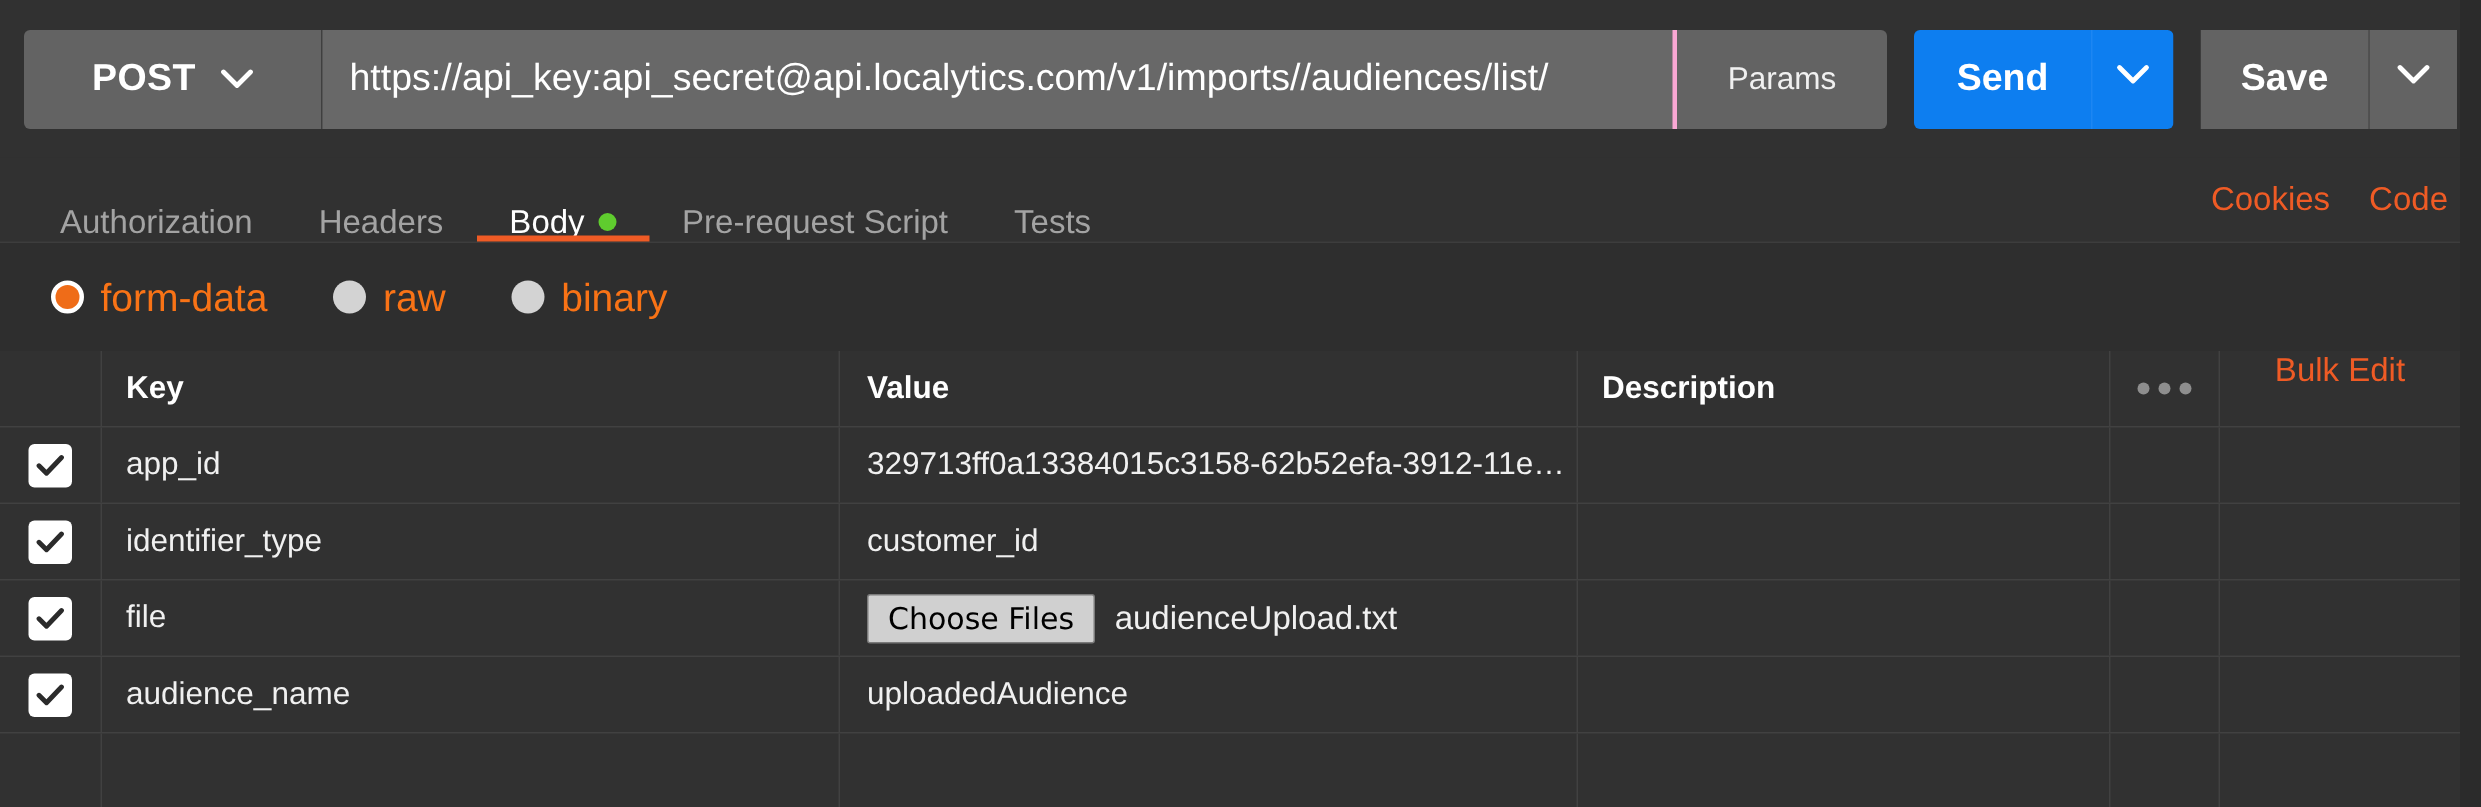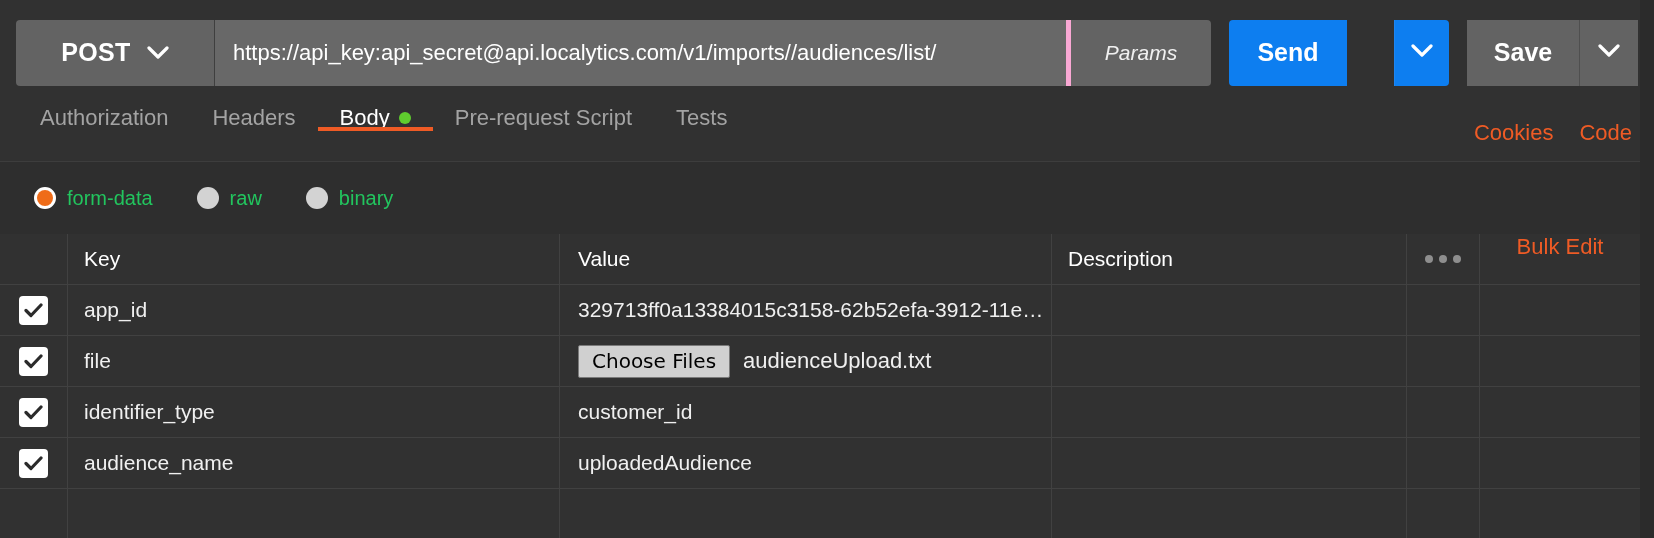--- a/index.html
+++ b/index.html
@@ -62,47 +62,45 @@
     color: #ffffff;
   }
   .chev-svg { display:block; }
   .url-input {
     background: #686868;
     flex: 1 1 auto;
     min-width: 0;
     display: flex;
     align-items: center;
     padding: 0 18px;
-    font-size: 22px;
+    font-size: 25px;
     color: #ffffff;
-    border-right: 5px solid #f9a8d4;
+    border-right: 3px solid #f9a8d4;
     white-space: nowrap;
     overflow: hidden;
     cursor: text;
   }
   .params-btn {
     background: #636363;
     flex: 0 0 140px;
     display: flex;
     align-items: center;
     justify-content: center;
     font-size: 21px;
     color: #f0f0f0;
     cursor: pointer;
-    font-style: italic;
   }
   .send-group {
     display: flex;
     align-items: stretch;
     height: 66px;
     margin-left: 18px;
     border-radius: 4px;
     overflow: hidden;
     flex: 0 0 auto;
-    gap: 47px;
   }
   .send-btn {
     background: #0d7ef0;
     width: 118px;
     display: flex;
     align-items: center;
     justify-content: center;
     font-size: 25px;
     font-weight: bold;
     color: #ffffff;
@@ -153,21 +151,21 @@
     left: 0; top: 105px;
     width: 1654px; height: 57px;
     background: #313131;
     border-bottom: 1px solid #3d3d3d;
     display: flex;
     align-items: stretch;
     box-sizing: border-box;
   }
   .tabs {
     display: flex;
-    align-items: flex-start;
+    align-items: flex-end;
     padding-left: 18px;
   }
   .tab {
     display: flex;
     align-items: center;
     gap: 9px;
     padding: 0 22px;
     font-size: 22px;
     color: #a3a3a3;
     cursor: pointer;
@@ -235,22 +233,22 @@
     border: 3px solid #ffffff;
   }
   .radio-dot.checked::after {
     content: "";
     width: 16px; height: 16px;
     border-radius: 50%;
     background: #ef6c18;
     display: block;
   }
   .radio-label {
-    font-size: 20px;
-    color: #22c55e;
+    font-size: 26px;
+    color: #f97316;
   }
 
   
   .table {
     position: absolute;
     left: 0; top: 234px;
     width: 1640px;
     height: 304px;
     box-sizing: border-box;
   }
@@ -322,21 +320,21 @@
     flex: 0 0 73px;
     border-right: 1px solid #414141;
     box-sizing: border-box;
   }
   .c-pad2 {
     flex: 0 0 160px;
     box-sizing: border-box;
   }
   .th {
     font-size: 21px;
-    font-weight: normal;
+    font-weight: bold;
     color: #ffffff;
   }
   .cell-text {
     font-size: 21px;
     color: #f0f0f0;
     overflow: hidden;
     text-overflow: ellipsis;
     white-space: nowrap;
   }
   .dots {
@@ -531,47 +529,47 @@
         </div>
         <div class="trow">
           <div class="c-check">
             <span class="checkbox">
               <svg width="19" height="15" viewBox="0 0 19 15">
                 <path d="M2 7.5 L7 12.5 L17 2" fill="none" stroke="#2b2b2b" stroke-width="3.2" stroke-linecap="round" stroke-linejoin="round"></path>
               </svg>
             </span>
           </div>
           <div class="c-key">
-            <span class="cell-text">file</span>
+            <span class="cell-text">identifier_type</span>
           </div>
           <div class="c-value">
-            <span class="file-cell">
-              <span class="choose-files">Choose Files</span>
-              <span class="file-name">audienceUpload.txt</span>
-            </span>
+            <span class="cell-text">customer_id</span>
           </div>
           <div class="c-desc">
             <span class="cell-text"></span>
           </div>
           <div class="c-pad"></div>
           <div class="c-pad2"></div>
         </div>
         <div class="trow">
           <div class="c-check">
             <span class="checkbox">
               <svg width="19" height="15" viewBox="0 0 19 15">
                 <path d="M2 7.5 L7 12.5 L17 2" fill="none" stroke="#2b2b2b" stroke-width="3.2" stroke-linecap="round" stroke-linejoin="round"></path>
               </svg>
             </span>
           </div>
           <div class="c-key">
-            <span class="cell-text">identifier_type</span>
+            <span class="cell-text">file</span>
           </div>
           <div class="c-value">
-            <span class="cell-text">customer_id</span>
+            <span class="file-cell">
+              <span class="choose-files">Choose Files</span>
+              <span class="file-name">audienceUpload.txt</span>
+            </span>
           </div>
           <div class="c-desc">
             <span class="cell-text"></span>
           </div>
           <div class="c-pad"></div>
           <div class="c-pad2"></div>
         </div>
         <div class="trow">
           <div class="c-check">
             <span class="checkbox">

